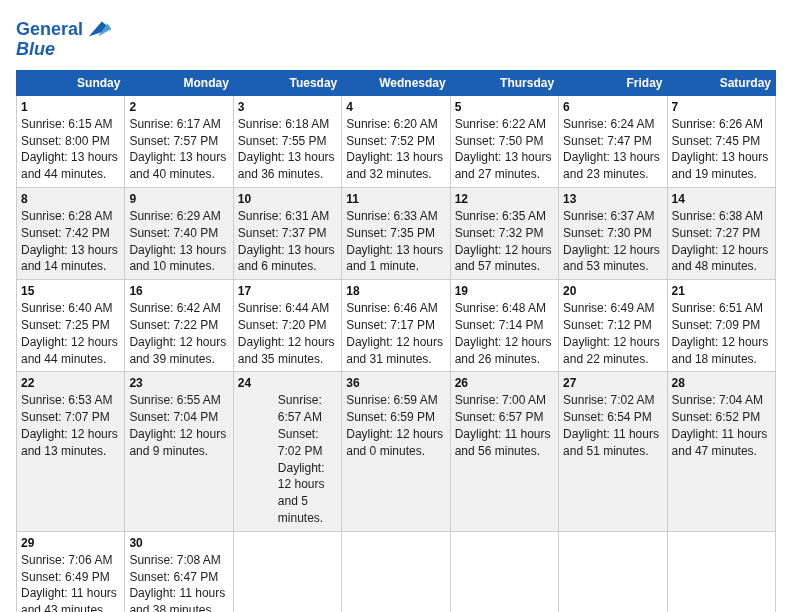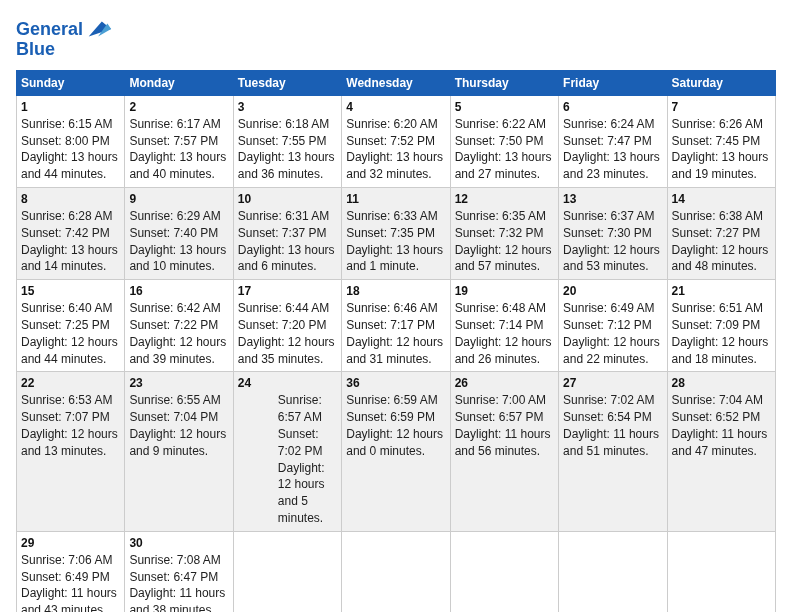--- a/index.html
+++ b/index.html
@@ -54,21 +54,21 @@
     }
     .calendar {
       width: 100%;
       border-collapse: collapse;
       font-size: 10px;
     }
     .calendar thead th {
       background: #1a5fb4;
       color: #fff;
       padding: 5px 4px;
-      text-align: left;
+      text-align: right;
       font-size: 12px;
       font-weight: bold;
       border: 1px solid #1a5fb4;
     }
     .calendar tbody td {
       border: 1px solid #ccc;
       vertical-align: top;
       padding: 4px;
       width: calc(100% / 7);
       min-height: 70px;
@@ -102,21 +102,21 @@
       <div>
         <div style="display:flex;align-items:center;">
           <div class="logo-text">
             <span>General</span>
           </div>
           <svg class="logo-icon" viewBox="0 0 30 30">
             <polygon points="4,22 18,6 28,14" fill="#1a5fb4"></polygon>
             <polygon points="14,22 24,8 28,14" fill="#4a9fd4"></polygon>
           </svg>
         </div>
-        <div class="logo-text" style="color:#1a5fb4; margin-top:-4px;">
+        <div class="logo-text" style="color:#1a5fb4; margin-top:-4px;font-style:italic;">
           <span>Blue</span>
         </div>
       </div>
     </div>
     <div class="title-block">
       <div class="main-title"></div>
       <div class="subtitle"></div>
     </div>
   </div>
 

